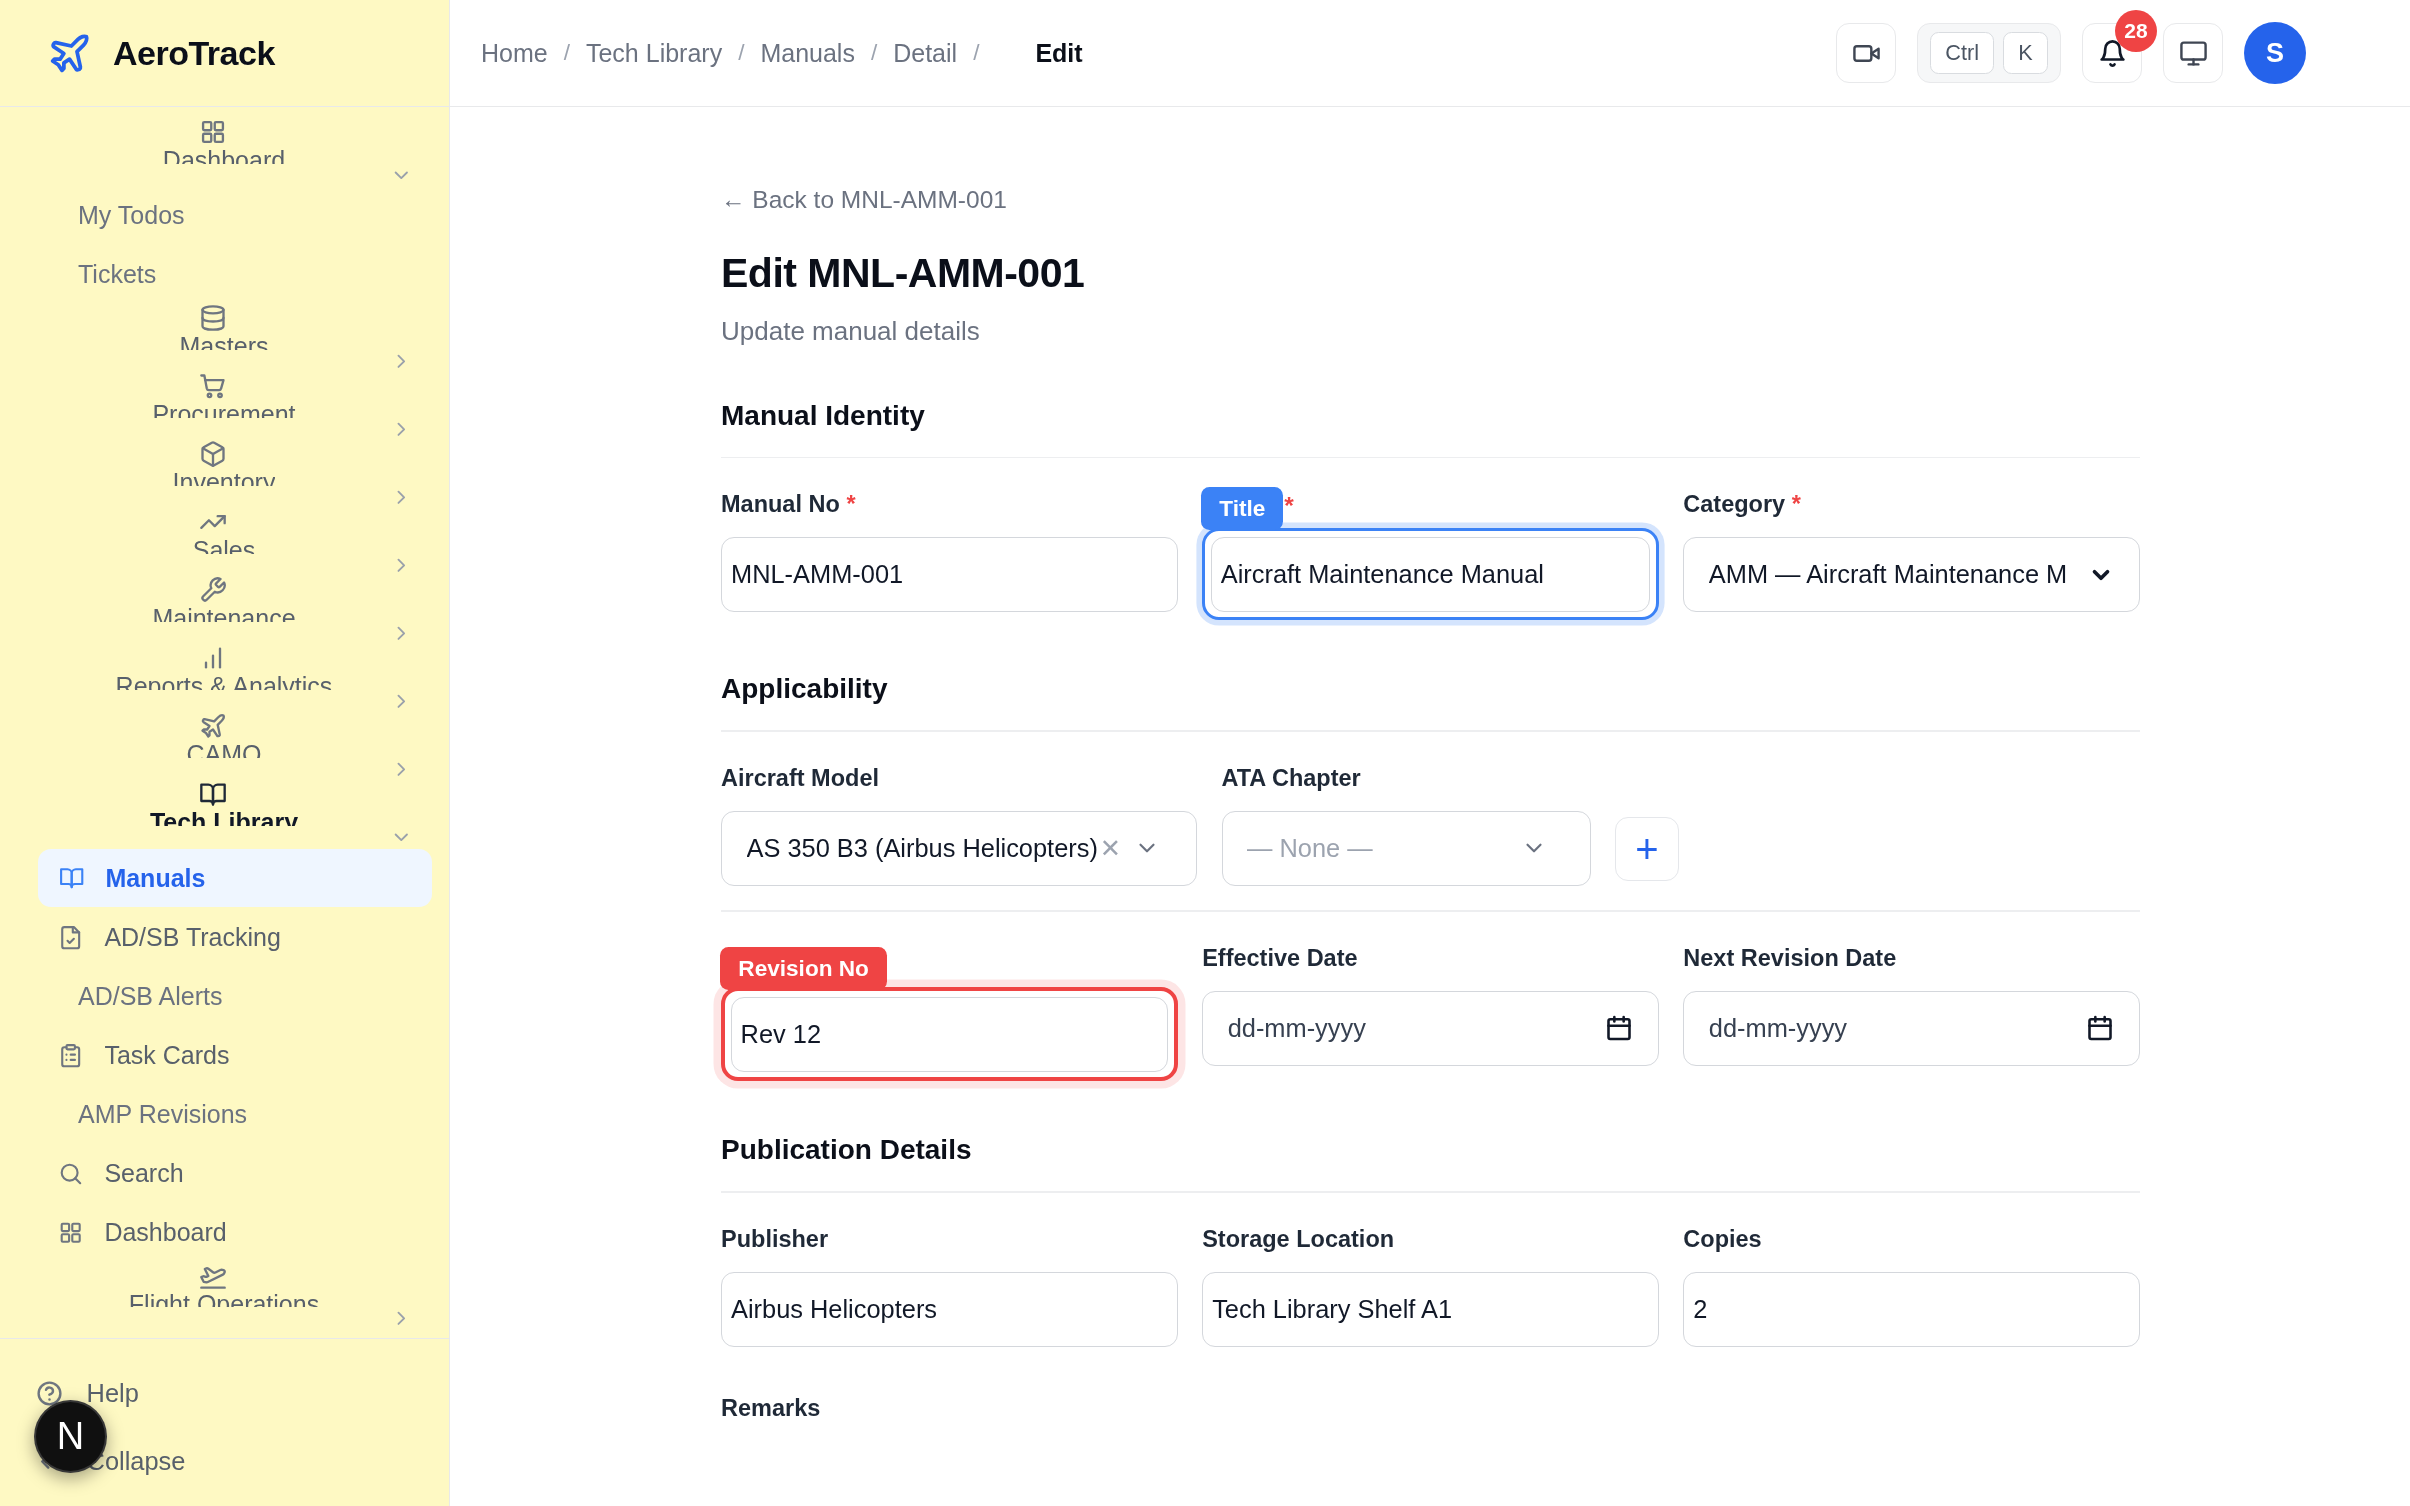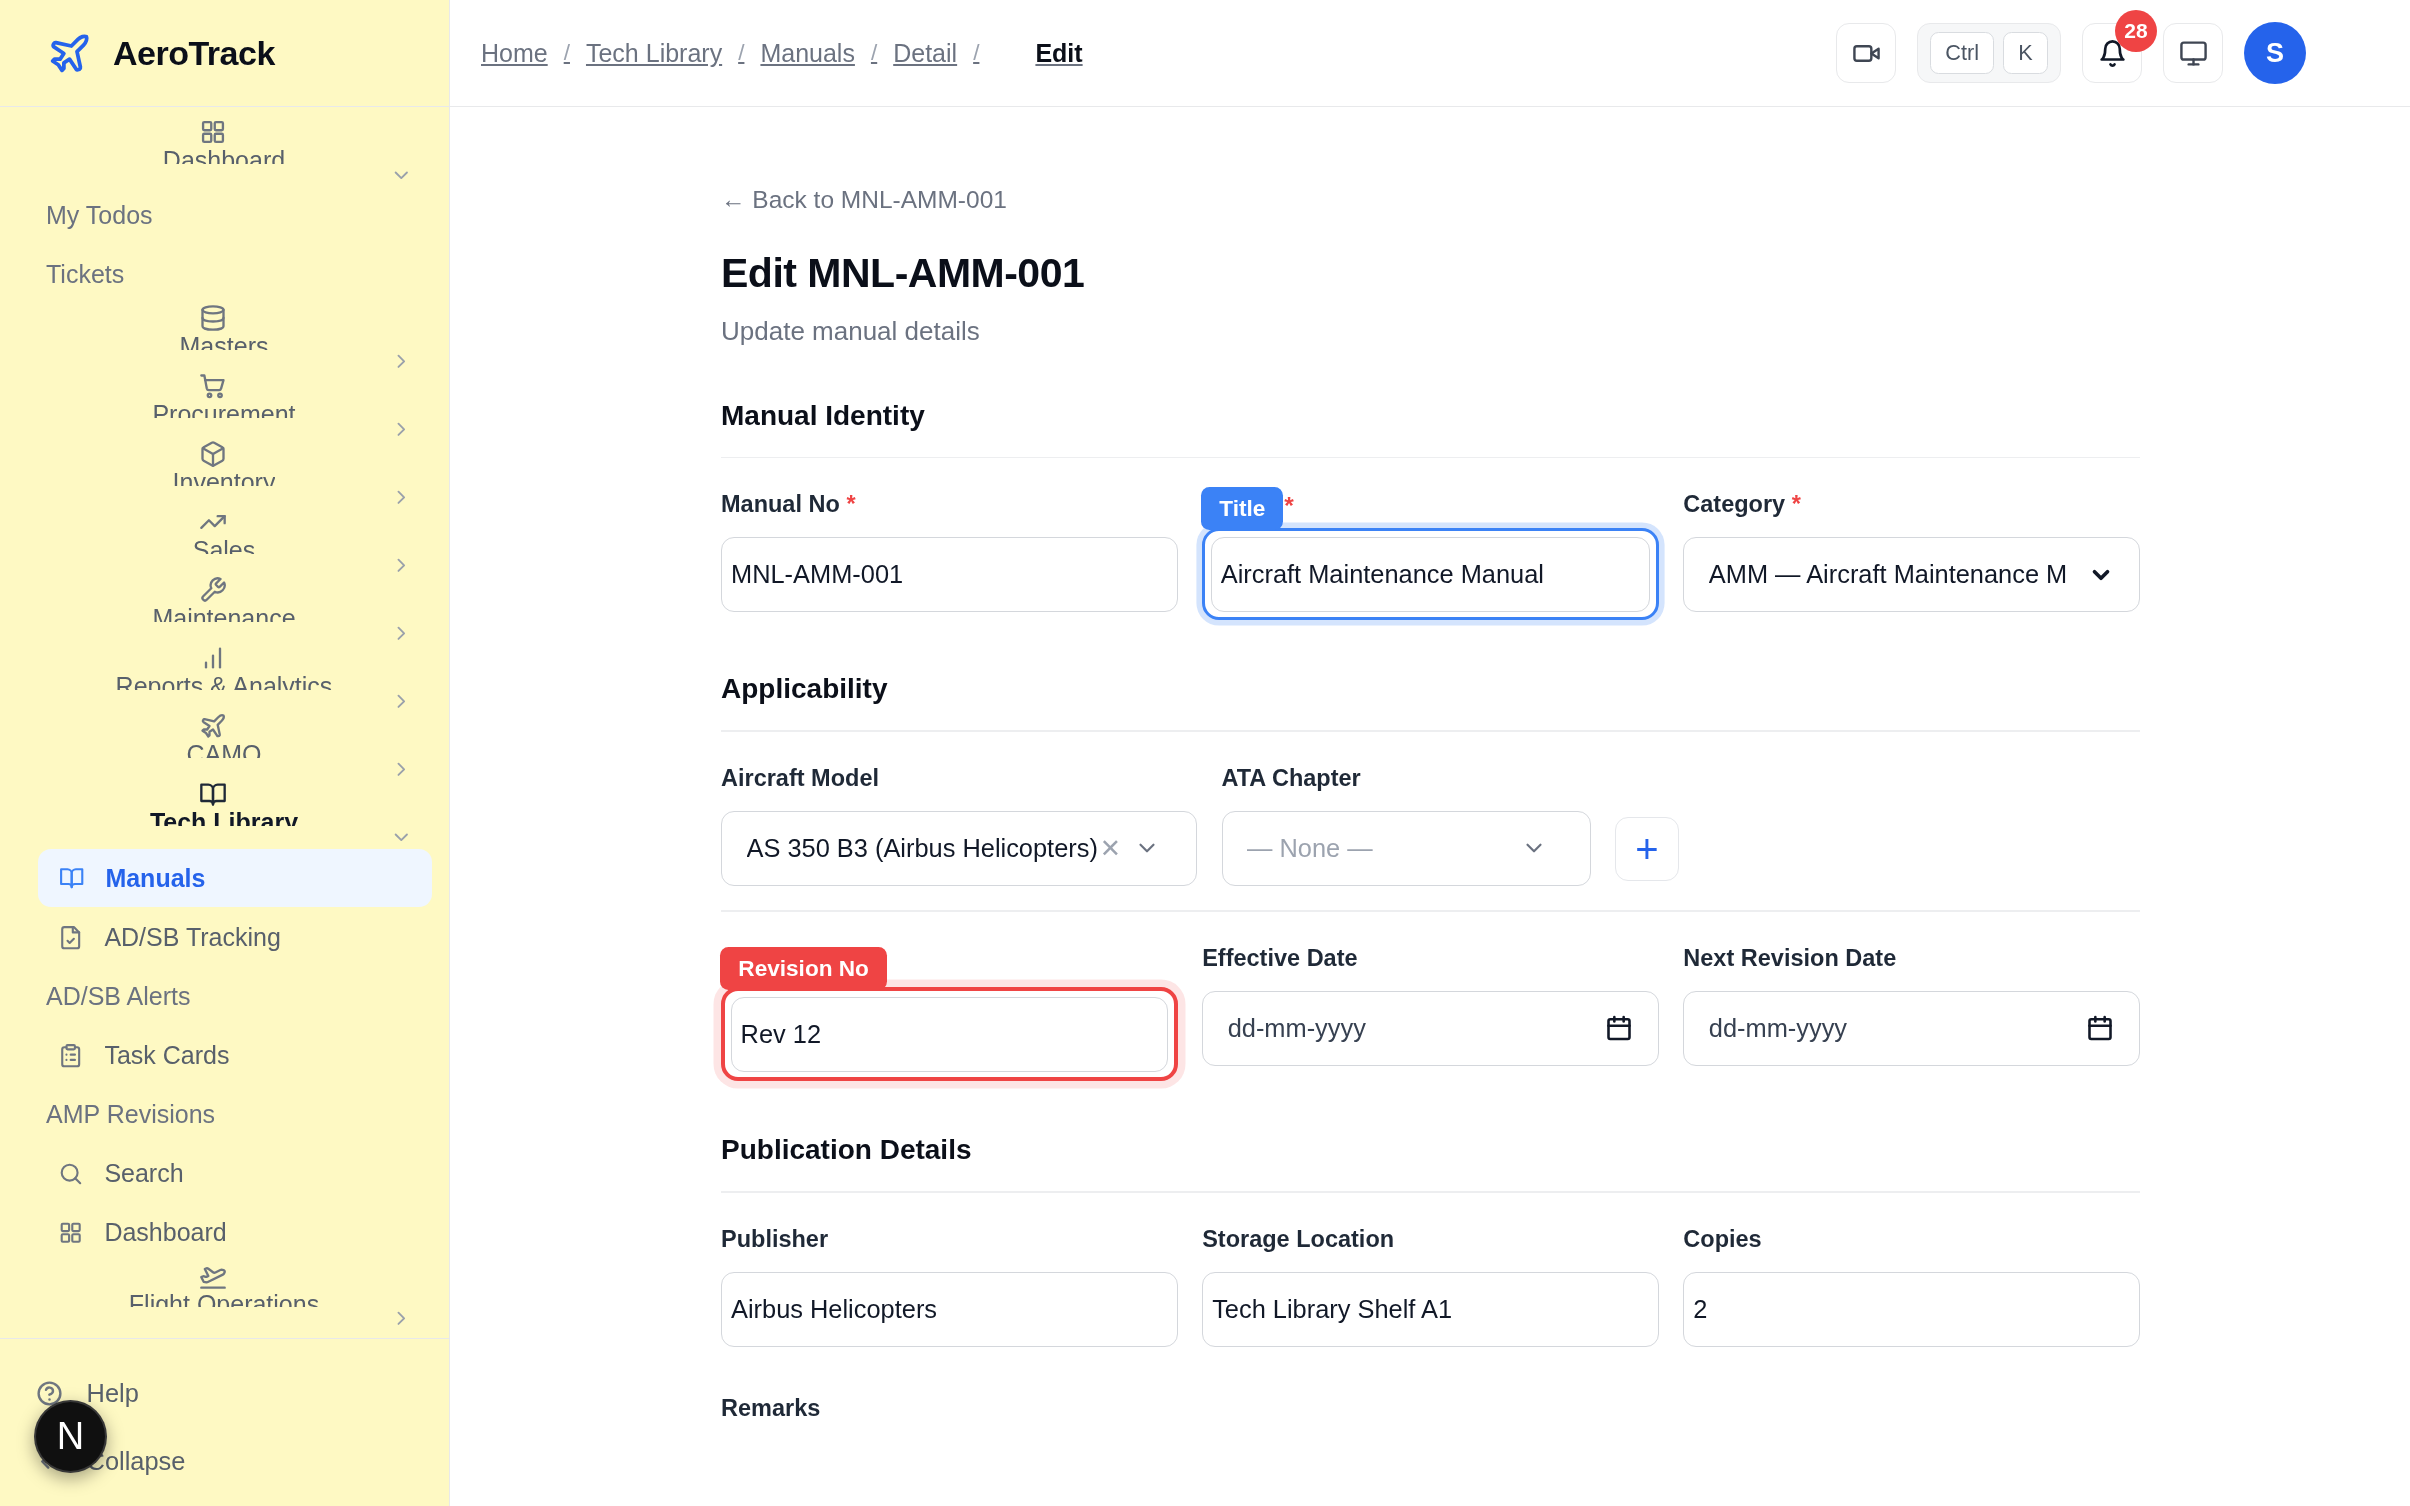--- a/index.html
+++ b/index.html
@@ -26,21 +26,21 @@
   .nav { flex: 1; padding-top: 11.3px; overflow: hidden; }
   .nav-item {
     display: flex; align-items: center; cursor: pointer;
     height: 68px; padding: 0 36px 0 35px;
   }
   .nav-item .nicon { width: 28px; height: 28px; margin-right: 22.6px; color: #6f7680; flex: none; }
   .nav-item .nlabel { font-size: 25px; color: #58606b; flex: 1; white-space: nowrap; overflow: hidden; }
   .nav-item .nchev { width: 22.6px; height: 22.6px; color: #9aa1ab; margin-left: auto; flex: none; }
   .nav-item.sub-icon { height: 59px; padding-left: 58px; }
   .nav-item.sub-icon .nicon { width: 25.4px; height: 25.4px; margin-right: 21px; }
-  .nav-item.sub-plain { height: 59px; padding-left: 46px; }
+  .nav-item.sub-plain { height: 59px; padding-left: 78px; }
   .nav-item.sub-plain .nlabel { color: #6b7280; }
   .nav-item.emph .nlabel { color: #111827; font-weight: 700; }
   .nav-item.emph .nicon { color: #1f2937; }
   .nav-item.active {
     background: #eff6ff; border-radius: 13px; height: 58px;
     margin: 0.9px 17px 0.9px 38px; padding-left: 21px;
   }
   .nav-item.active .nlabel { color: #2563eb; font-weight: 700; }
   .nav-item.active .nicon { color: #3b82f6; }
 
@@ -56,21 +56,21 @@
     font-size: 38px; font-weight: 400; z-index: 5;
     border: 2.8px solid rgba(60,60,60,0.9); box-shadow: 0 5.6px 17px rgba(0,0,0,0.35);
   }
 
   
   .main { flex: 1; display: flex; flex-direction: column; min-width: 0; }
   .topbar {
     height: 107px; flex: none; border-bottom: 0.9px solid #e8e9eb;
     display: flex; align-items: center; padding: 0 105px 0 31px;
   }
-  .breadcrumb { display: flex; align-items: center; gap: 16px; font-size: 25px; color: #6b7280; flex: 1; text-decoration: underline; }
+  .breadcrumb { display: flex; align-items: center; gap: 16px; font-size: 25px; color: #6b7280; flex: 1; }
   .crumb-link { color: #6b7280; cursor: pointer; }
   .crumb-sep { color: #9ca3af; font-size: 22.6px; }
   .crumb-current { color: #0b0f19; font-weight: 700; margin-left: 40px; }
 
   .topbar-actions { display: flex; align-items: center; gap: 21px; }
   .icon-btn {
     width: 60px; height: 60px; background: #fff; border: 1.4px solid #e8e9eb;
     border-radius: 13px; display: flex; align-items: center; justify-content: center;
     position: relative; cursor: pointer; color: #3f4653;
   }

